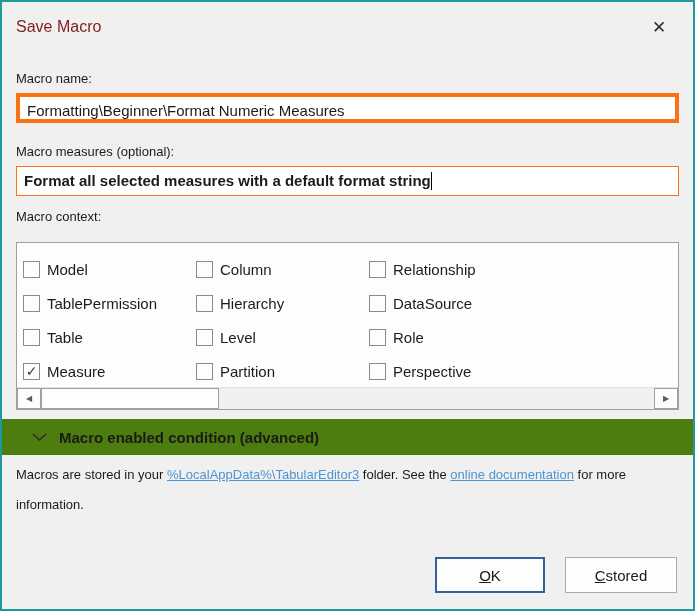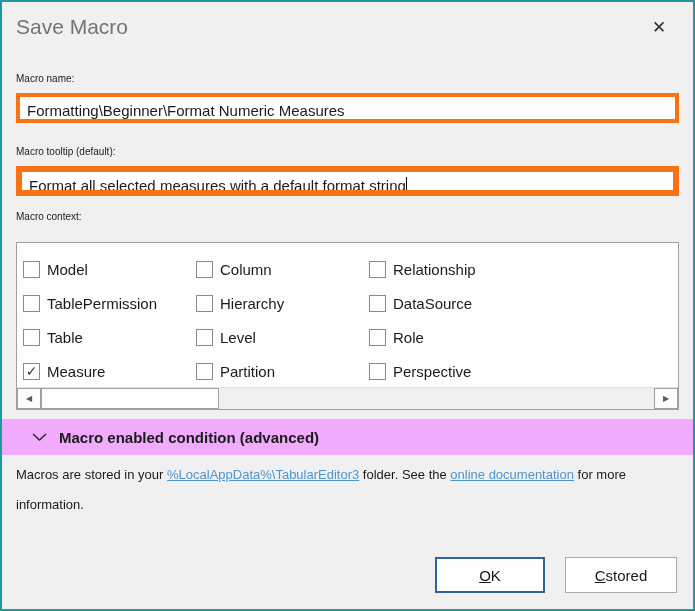--- a/index.html
+++ b/index.html
@@ -7,38 +7,38 @@
   .dialog {
     position:relative;
     width:695px; height:611px;
     background:#f0f0f0;
     border:2px solid #20999c;
     font-family:"Liberation Sans","DejaVu Sans",sans-serif;
     color:#1b1b1b;
     overflow:hidden;
   }
   .titlebar { height:50px; display:flex; align-items:center; padding-left:14px; }
-  .title { font-size:21px; color:#737373; }
+  .title { font-size:16px; color:#7f1d1d; }
   .close-btn {
     margin-left:auto; margin-right:10px;
     width:48px; height:48px;
     display:flex; align-items:center; justify-content:center;
     font-size:17px; color:#303030; cursor:pointer;
   }
   .content { padding:0 14px; }
-  .field-label { font-size:10px; line-height:18px; margin-top:18px; }
+  .field-label { font-size:13px; line-height:18px; margin-top:18px; }
   .field-label.second { margin-top:20px; }
   .field-label.third { margin-top:12px; }
   .textbox {
     margin-top:5px; height:30px; width:100%;
     background:#ffffff; border:4px solid #f97316;
     font-size:15px; line-height:28px;
     padding:0 7px; white-space:nowrap; overflow:hidden;
   }
-  .textbox.focused { border:6px solid #f97316; }
+  .textbox.focused { border:1px solid #f97316;font-weight:bold; }
   .caret { display:inline-block; width:1px; height:18px; background:#000; vertical-align:-4px; }
   .context-panel {
     margin-top:16px; height:168px; width:100%;
     background:#fdfdfd; border:1px solid #a0a0a0;
     display:flex; flex-direction:column;
   }
   .context-grid {
     flex:1;
     display:grid;
     grid-auto-flow:column;
@@ -65,21 +65,21 @@
     font-size:8px; color:#5a5a5a;
   }
   .scroll-btn.left { left:0; }
   .scroll-btn.right { right:0; }
   .scroll-thumb {
     position:absolute; top:0; left:24px; width:178px; height:21px;
     background:#fdfdfd; border:1px solid #a0a0a0;
   }
   .section-bar {
     margin:9px -14px 0; height:36px;
-    background:#f0abfc;
+    background:#4d7c0f;
     display:flex; align-items:center;
     padding-left:30px; cursor:pointer;
   }
   .chevron { width:15px; height:10px; margin-right:12px; display:inline-block; }
   .section-title { font-size:15px; font-weight:bold; color:#1a1a1a; }
   .info { margin-top:5px; font-size:13px; line-height:30px; color:#1b1b1b; }
   .link { color:#4e95d0; text-decoration:underline; cursor:pointer; }
   .footer { position:absolute; right:16px; bottom:16px; display:flex; gap:20px; }
   .btn {
     height:36px; background:#fdfdfd;
@@ -99,21 +99,21 @@
   <div class="titlebar">
     <span class="title">Save Macro</span>
     <span class="close-btn">✕</span>
   </div>
 
   <div class="content">
 
     <div class="field-label">Macro name:</div>
     <div class="textbox">Formatting\Beginner\Format Numeric Measures</div>
 
-    <div class="field-label second">Macro tooltip (default):</div>
+    <div class="field-label second">Macro measures (optional):</div>
     <div class="textbox focused"><span>Format all selected measures with a default format string</span><span class="caret"></span></div>
 
     <div class="field-label third">Macro context:</div>
     <div class="context-panel">
       <div class="context-grid">
           <label class="cb-item">
             <span class="cb-box"></span>
             <span>Model</span>
           </label>
           <label class="cb-item">

